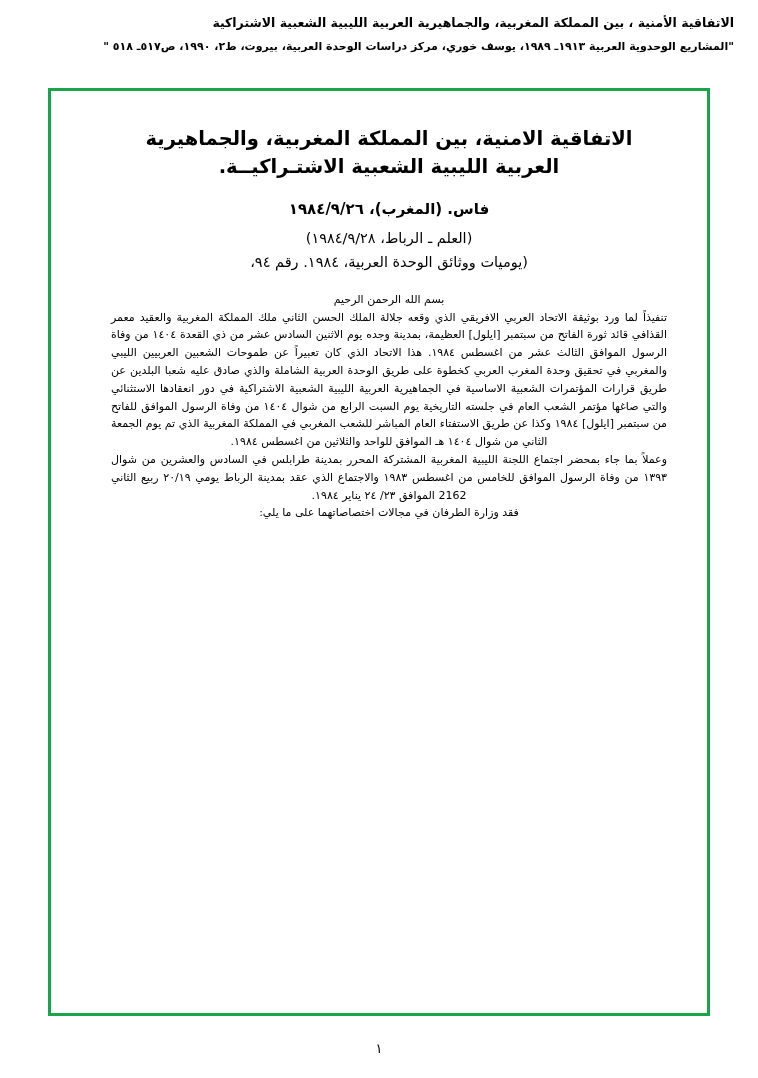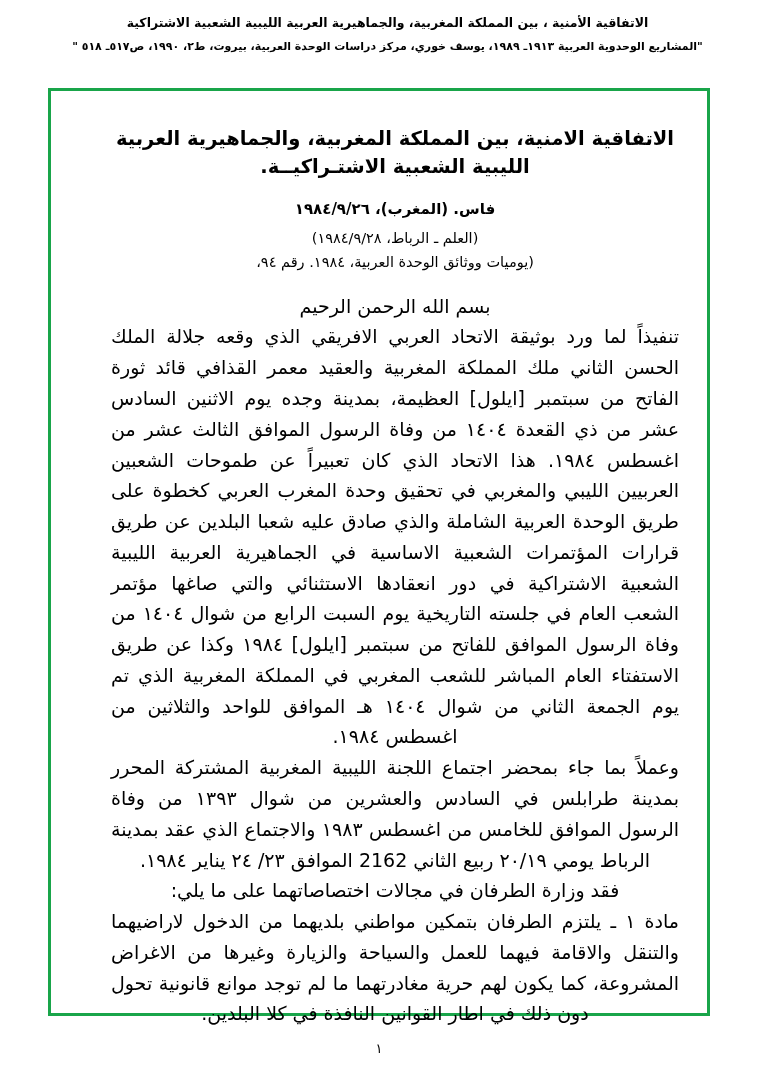--- a/index.html
+++ b/index.html
@@ -16,21 +16,20 @@
     overflow: hidden;
   }
   .page {
     width: 758px;
     height: 1078px;
     position: relative;
     box-sizing: border-box;
   }
   .header {
     padding: 14px 24px 0 41px;
-    text-align: center;
   }
   .header-title {
     font-size: 12.5px;
     font-weight: bold;
     line-height: 1.5;
     letter-spacing: 0px;
   }
   .header-sub {
     font-size: 11px;
     font-weight: bold;
@@ -42,21 +41,21 @@
     top: 88px;
     right: 48px;
     left: 48px;
     bottom: 62px;
     border: 3px solid #19a54a;
     box-sizing: border-box;
   }
   .frame-inner {
     position: absolute;
     top: 0; right: 0; bottom: 0; left: 0;
-    padding: 34px 28px 10px 60px;
+    padding: 34px 40px 10px 60px;
     box-sizing: border-box;
   }
   .doc-title {
     font-size: 19.5px;
     font-weight: bold;
     line-height: 1.42;
     text-align: center;
     margin: 0 0 2px 0;
   }
   .doc-place {
@@ -69,21 +68,21 @@
   .source-block {
     font-size: 14.5px;
     text-align: center;
     line-height: 1.65;
     margin-top: 6px;
   }
   .source-block div {
     white-space: pre;
   }
   .body-text {
-    font-size: 19px;
+    font-size: 11px;
     line-height: 1.62;
     text-align: justify;
     text-align-last: center;
     margin-top: 16px;
   }
   .body-text p {
     margin: 0;
     padding: 0;
   }
   .body-text p.first-line-center {
@@ -118,21 +117,20 @@
       <div class="source-block">
         <div>(العلم ـ الرباط، ١٩٨٤/٩/٢٨)</div>
         <div>(يوميات ووثائق الوحدة العربية، ١٩٨٤. رقم ٩٤،</div>
       </div>
 
       <div class="body-text">
         <p class="first-line-center">بسم الله الرحمن الرحيم</p>
         <p>تنفيذاً لما ورد بوثيقة الاتحاد العربي الافريقي الذي وقعه جلالة الملك الحسن الثاني ملك المملكة المغربية والعقيد معمر القذافي قائد ثورة الفاتح من سبتمبر [ايلول] العظيمة، بمدينة وجده يوم الاثنين السادس عشر من ذي القعدة ١٤٠٤ من وفاة الرسول الموافق الثالث عشر من اغسطس ١٩٨٤. هذا الاتحاد الذي كان تعبيراً عن طموحات الشعبين العربيين الليبي والمغربي في تحقيق وحدة المغرب العربي كخطوة على طريق الوحدة العربية الشاملة والذي صادق عليه شعبا البلدين عن طريق قرارات المؤتمرات الشعبية الاساسية في الجماهيرية العربية الليبية الشعبية الاشتراكية في دور انعقادها الاستثنائي والتي صاغها مؤتمر الشعب العام في جلسته التاريخية يوم السبت الرابع من شوال ١٤٠٤ من وفاة الرسول الموافق للفاتح من سبتمبر [ايلول] ١٩٨٤ وكذا عن طريق الاستفتاء العام المباشر للشعب المغربي في المملكة المغربية الذي تم يوم الجمعة الثاني من شوال ١٤٠٤ هـ الموافق للواحد والثلاثين من اغسطس ١٩٨٤.</p>
         <p>وعملاً بما جاء بمحضر اجتماع اللجنة الليبية المغربية المشتركة المحرر بمدينة طرابلس في السادس والعشرين من شوال ١٣٩٣ من وفاة الرسول الموافق للخامس من اغسطس ١٩٨٣ والاجتماع الذي عقد بمدينة الرباط يومي ٢٠/١٩ ربيع الثاني 2162 الموافق ٢٣/ ٢٤ يناير ١٩٨٤.</p>
         <p>فقد وزارة الطرفان في مجالات اختصاصاتهما على ما يلي:</p>
-        <p>مادة ١ ـ يلتزم الطرفان بتمكين مواطني بلديهما من الدخول لاراضيهما والتنقل والاقامة فيهما للعمل والسياحة والزيارة وغيرها من الاغراض المشروعة، كما يكون لهم حرية مغادرتهما ما لم توجد موانع قانونية تحول دون ذلك في اطار القوانين النافذة في كلا البلدين.</p>
       </div>
 
     </div>
   </div>
 
   <div class="page-number">١</div>
 
 </div>
 
 </body></html>

